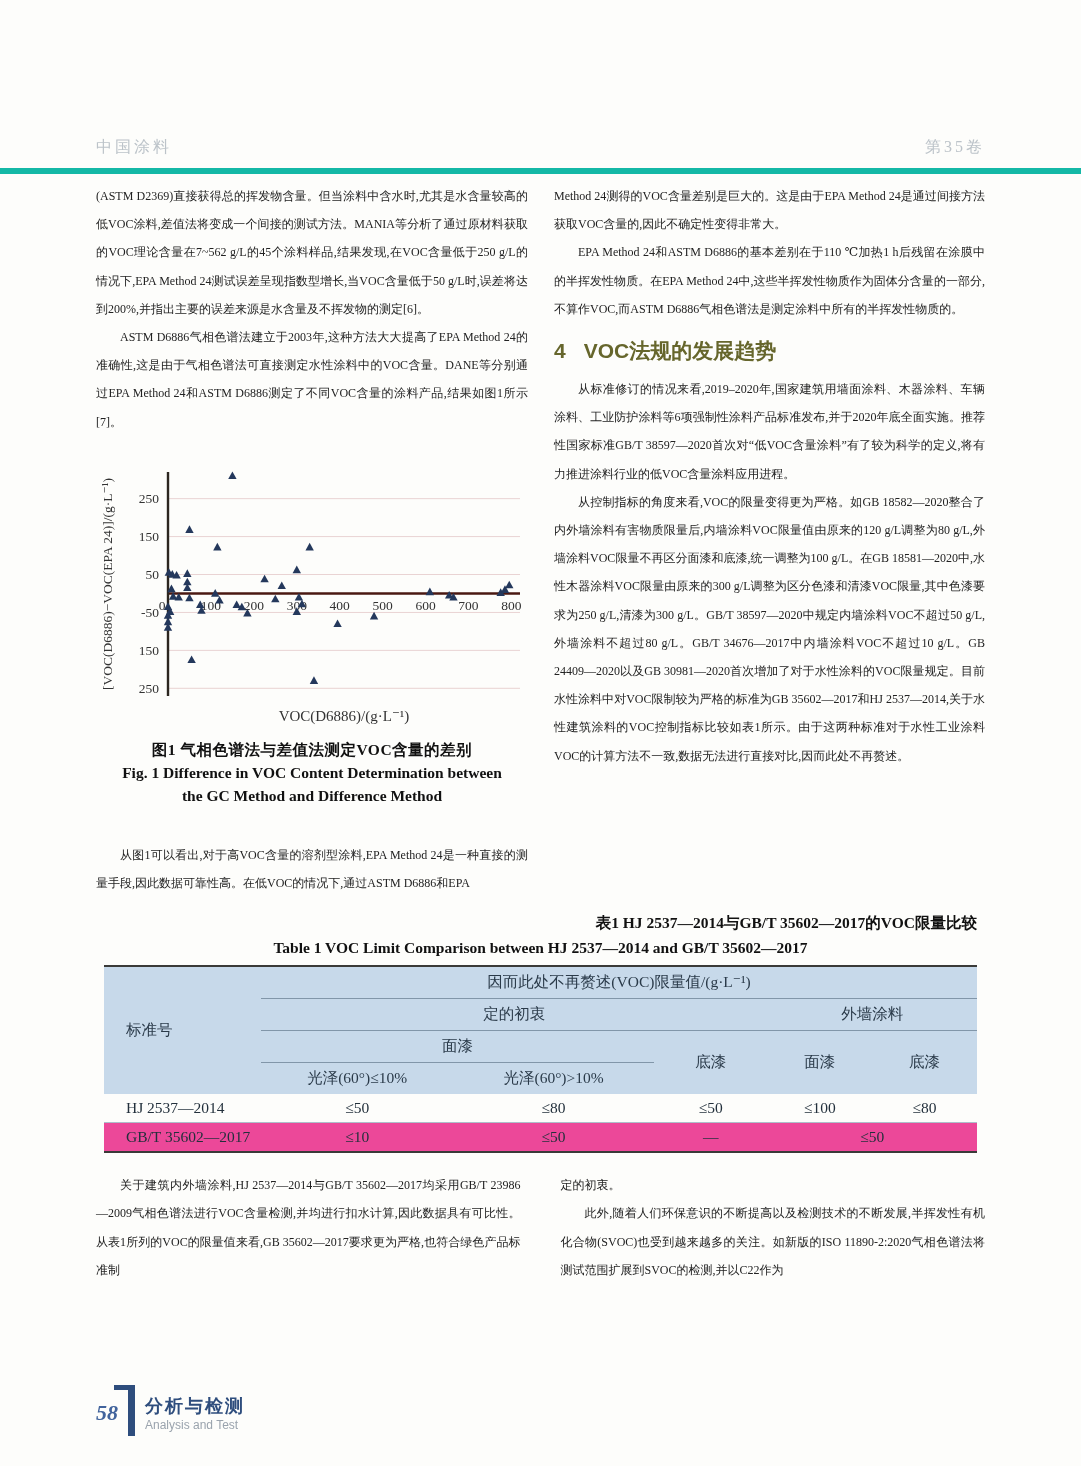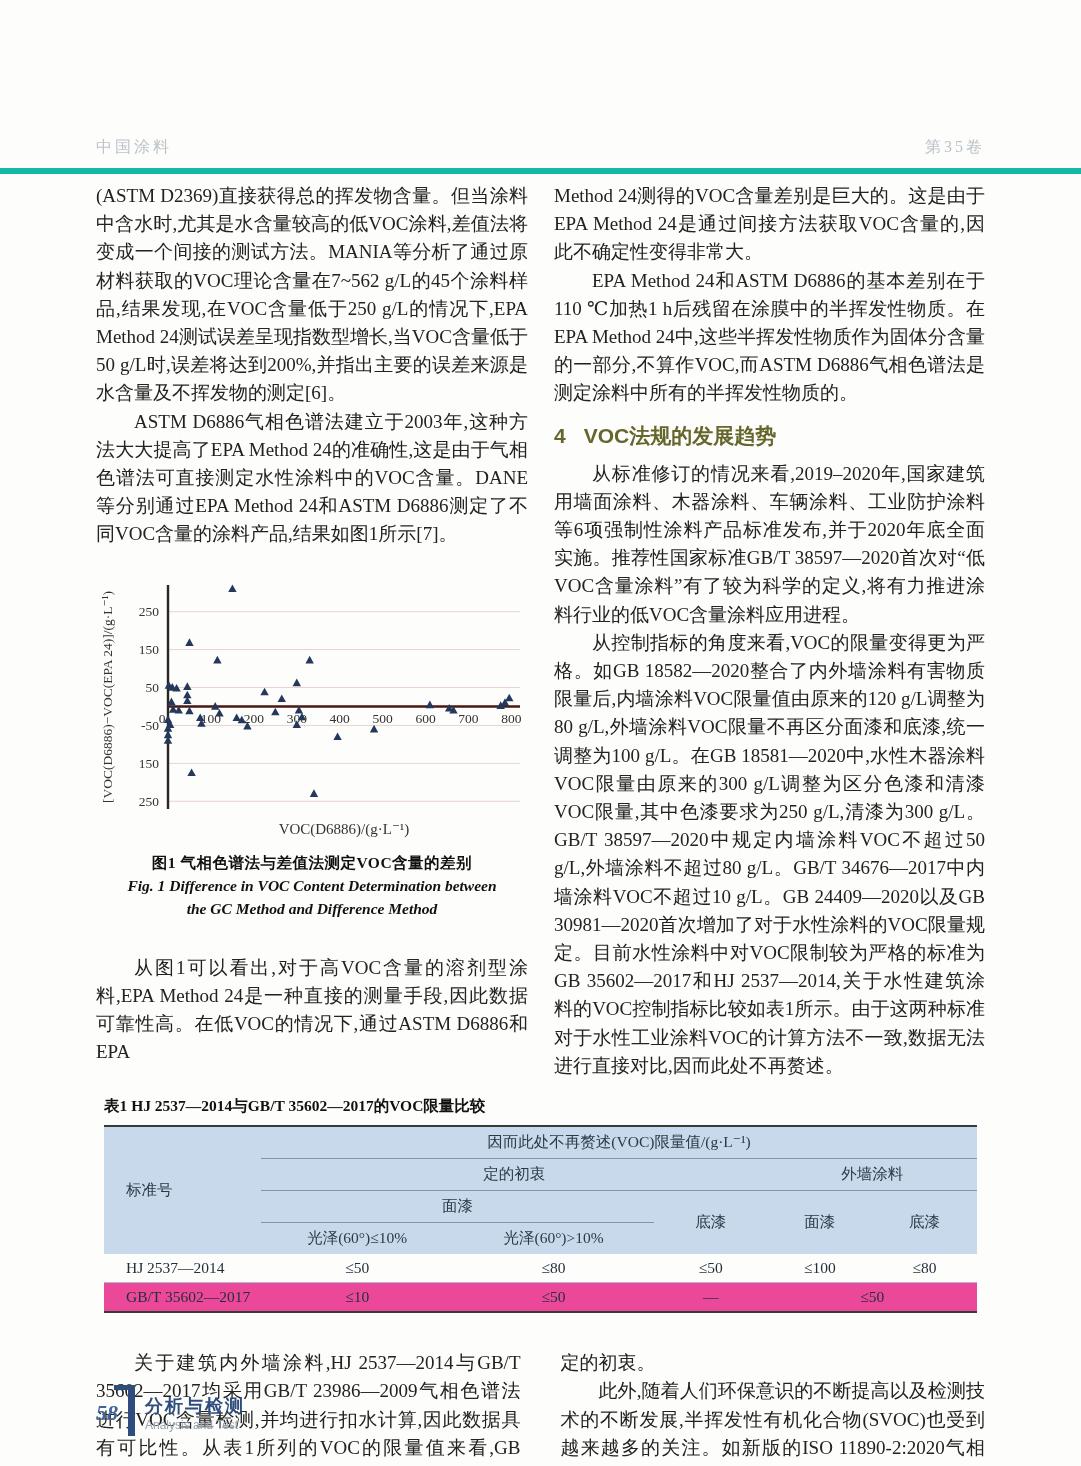--- a/index.html
+++ b/index.html
@@ -9,51 +9,51 @@
 
   
   .page-header { display:flex; justify-content:space-between; align-items:flex-end;
     padding:90px 96px 10px 96px; border-bottom:6px solid #14b8a6;margin-top:47px; }
   .page-header span { font-size:16px; color:#bcc3c9; letter-spacing:3px; }
 
   
   .columns { display:flex; gap:26px; padding:0 96px; }
   .col { width:432px; }
   .columns.top { margin-top:8px; }
-  p.body { font-size:19px; line-height:28.2px; text-align:justify; color:#222; }
+  p.body { font-size:12px; line-height:28.2px; text-align:justify; color:#222; }
   p.indent { text-indent:2em; }
 
   
   .section-heading { display:flex; gap:18px; align-items:baseline;
     font-family:"Liberation Sans","DejaVu Sans",sans-serif; font-weight:bold;
     color:#66662c; font-size:21px; margin:14px 0 10px 0; }
 
   
   .figure-block { margin:26px 0 14px 0; }
   .fig-captions { margin-top:6px; text-align:center; }
   .fig-cap-zh { font-size:15.5px; font-weight:bold; color:#111; letter-spacing:0.5px; }
-  .fig-cap-en { font-size:15.5px; font-weight:bold; color:#111; line-height:23px;font-style:italic; }
+  .fig-cap-en { font-size:15.5px; font-weight:bold; color:#111; line-height:23px; }
   .fig-after { margin-top:34px; }
 
   
   .table-section { padding:0 104px; margin-top:16px; }
-  .tbl-title-zh { text-align:left; font-weight:bold; font-size:15.5px; color:#111; }
+  .tbl-title-zh { text-align:right; font-weight:bold; font-size:15.5px; color:#111; }
   .tbl-title-en { text-align:center; font-weight:bold; font-size:15.5px; color:#111; margin-top:5px; }
   table.limits { width:100%; border-collapse:collapse; margin-top:8px;
     border-top:2px solid #3a3a38; border-bottom:2px solid #3a3a38; }
   table.limits th, table.limits td { font-weight:normal; font-size:15.5px; color:#23303c;
     text-align:center; padding:5px 4px; }
   table.limits thead { background:#c7d9ea; }
   table.limits thead th { color:#2a3a49; }
   th.sub-rule { border-bottom:1px solid #8196a9; }
   table.limits tbody tr.alt { background:#ec4899; }
   table.limits tbody tr.first td { border-bottom:1px solid #aebecb; }
   table.limits tbody td.std, table.limits thead th.std { text-align:left; padding-left:22px; }
 
-  .columns.bottom { margin-top:36px;gap:40px; }
+  .columns.bottom { margin-top:18px;gap:40px; }
 
   
   .page-footer { position:absolute; left:96px; bottom:30px; display:flex; align-items:center; }
   .page-num { font-size:22px; font-weight:bold; font-style:italic; color:#41639c; margin-right:10px; }
   .footer-bar { width:7px; height:46px; background:#2e4d7d; margin-right:10px; position:relative; }
   .footer-bar::before { content:""; position:absolute; top:-5px; left:-14px; width:21px; height:5px; background:#2e4d7d; }
   .footer-labels { display:flex; flex-direction:column; justify-content:center; }
   .footer-zh { font-size:18px; font-weight:bold; color:#2e4d7d; letter-spacing:2px;
     font-family:"Liberation Sans","DejaVu Sans",sans-serif; }
   .footer-en { font-size:12px; color:#9aa3ad; font-family:"Liberation Sans","DejaVu Sans",sans-serif; }
@@ -163,20 +163,21 @@
         <span>4</span>
         <span>VOC法规的发展趋势</span>
       </div>
       <p class="body indent">从标准修订的情况来看,2019–2020年,国家建筑用墙面涂料、木器涂料、车辆涂料、工业防护涂料等6项强制性涂料产品标准发布,并于2020年底全面实施。推荐性国家标准GB/T 38597—2020首次对“低VOC含量涂料”有了较为科学的定义,将有力推进涂料行业的低VOC含量涂料应用进程。</p>
       <p class="body indent">从控制指标的角度来看,VOC的限量变得更为严格。如GB 18582—2020整合了内外墙涂料有害物质限量后,内墙涂料VOC限量值由原来的120 g/L调整为80 g/L,外墙涂料VOC限量不再区分面漆和底漆,统一调整为100 g/L。在GB 18581—2020中,水性木器涂料VOC限量由原来的300 g/L调整为区分色漆和清漆VOC限量,其中色漆要求为250 g/L,清漆为300 g/L。GB/T 38597—2020中规定内墙涂料VOC不超过50 g/L,外墙涂料不超过80 g/L。GB/T 34676—2017中内墙涂料VOC不超过10 g/L。GB 24409—2020以及GB 30981—2020首次增加了对于水性涂料的VOC限量规定。目前水性涂料中对VOC限制较为严格的标准为GB 35602—2017和HJ 2537—2014,关于水性建筑涂料的VOC控制指标比较如表1所示。由于这两种标准对于水性工业涂料VOC的计算方法不一致,数据无法进行直接对比,因而此处不再赘述。</p>
     </div>
   </div>
 
   <div class="table-section">
     <div class="tbl-title-zh">表1  HJ 2537—2014与GB/T 35602—2017的VOC限量比较</div>
+    <div class="tbl-title-en">Table 1   VOC Limit Comparison between  HJ 2537—2014 and GB/T 35602—2017</div>
 
     <table class="limits">
       <thead>
         <tr>
           <th class="std" rowspan="4" style="width:18%;">标准号</th>
           <th class="sub-rule" colspan="5">因而此处不再赘述(VOC)限量值/(g·L⁻¹)</th>
         </tr>
         <tr>
           <th class="sub-rule" colspan="3">定的初衷</th>
           <th class="sub-rule" colspan="2">外墙涂料</th>

